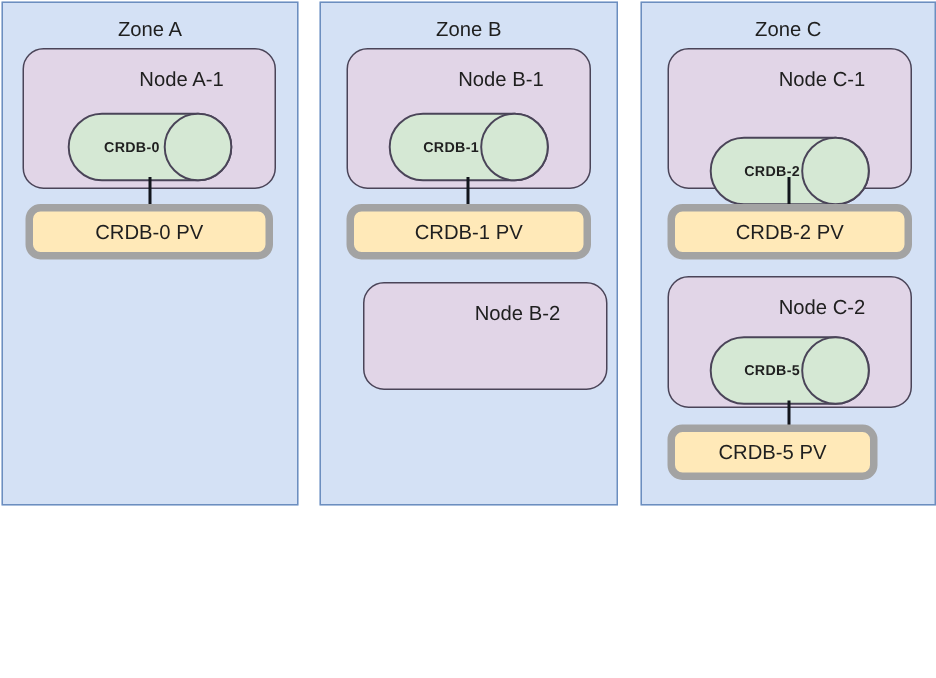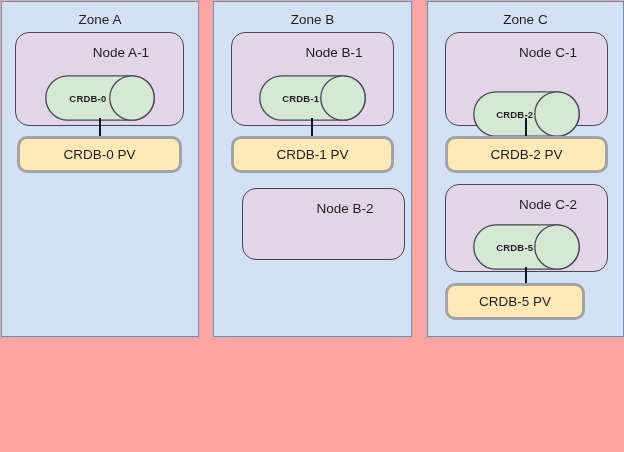--- a/index.html
+++ b/index.html
@@ -4,21 +4,21 @@
 <style>
   html, body {
     margin: 0;
     padding: 0;
     background: #000000;
   }
   #canvas {
     position: relative;
     width: 624px;
     height: 452px;
-    background: #fca5a5;
+    background: #ffffff;
     overflow: hidden;
     font-family: "Liberation Sans", sans-serif;
     color: #1a1a1a;
   }
   .zone {
     position: absolute;
     background: #d4e1f5;
     border: 1px solid #6c8ebf;
     box-sizing: border-box;
   }
@@ -46,21 +46,21 @@
     top: 11px;
     text-align: center;
     font-size: 13.5px;
     line-height: 17px;
     color: #1f1f1f;
     padding-left: 43px;
   }
   .pv {
     position: absolute;
     background: #ffe9b8;
-    border: 3px solid #a3a3a3;
+    border: 5px solid #a3a3a3;
     border-radius: 10px;
     box-sizing: border-box;
     display: flex;
     align-items: center;
     justify-content: center;
   }
   .pv-label {
     font-size: 13.5px;
     line-height: 17px;
     color: #1f1f1f;

